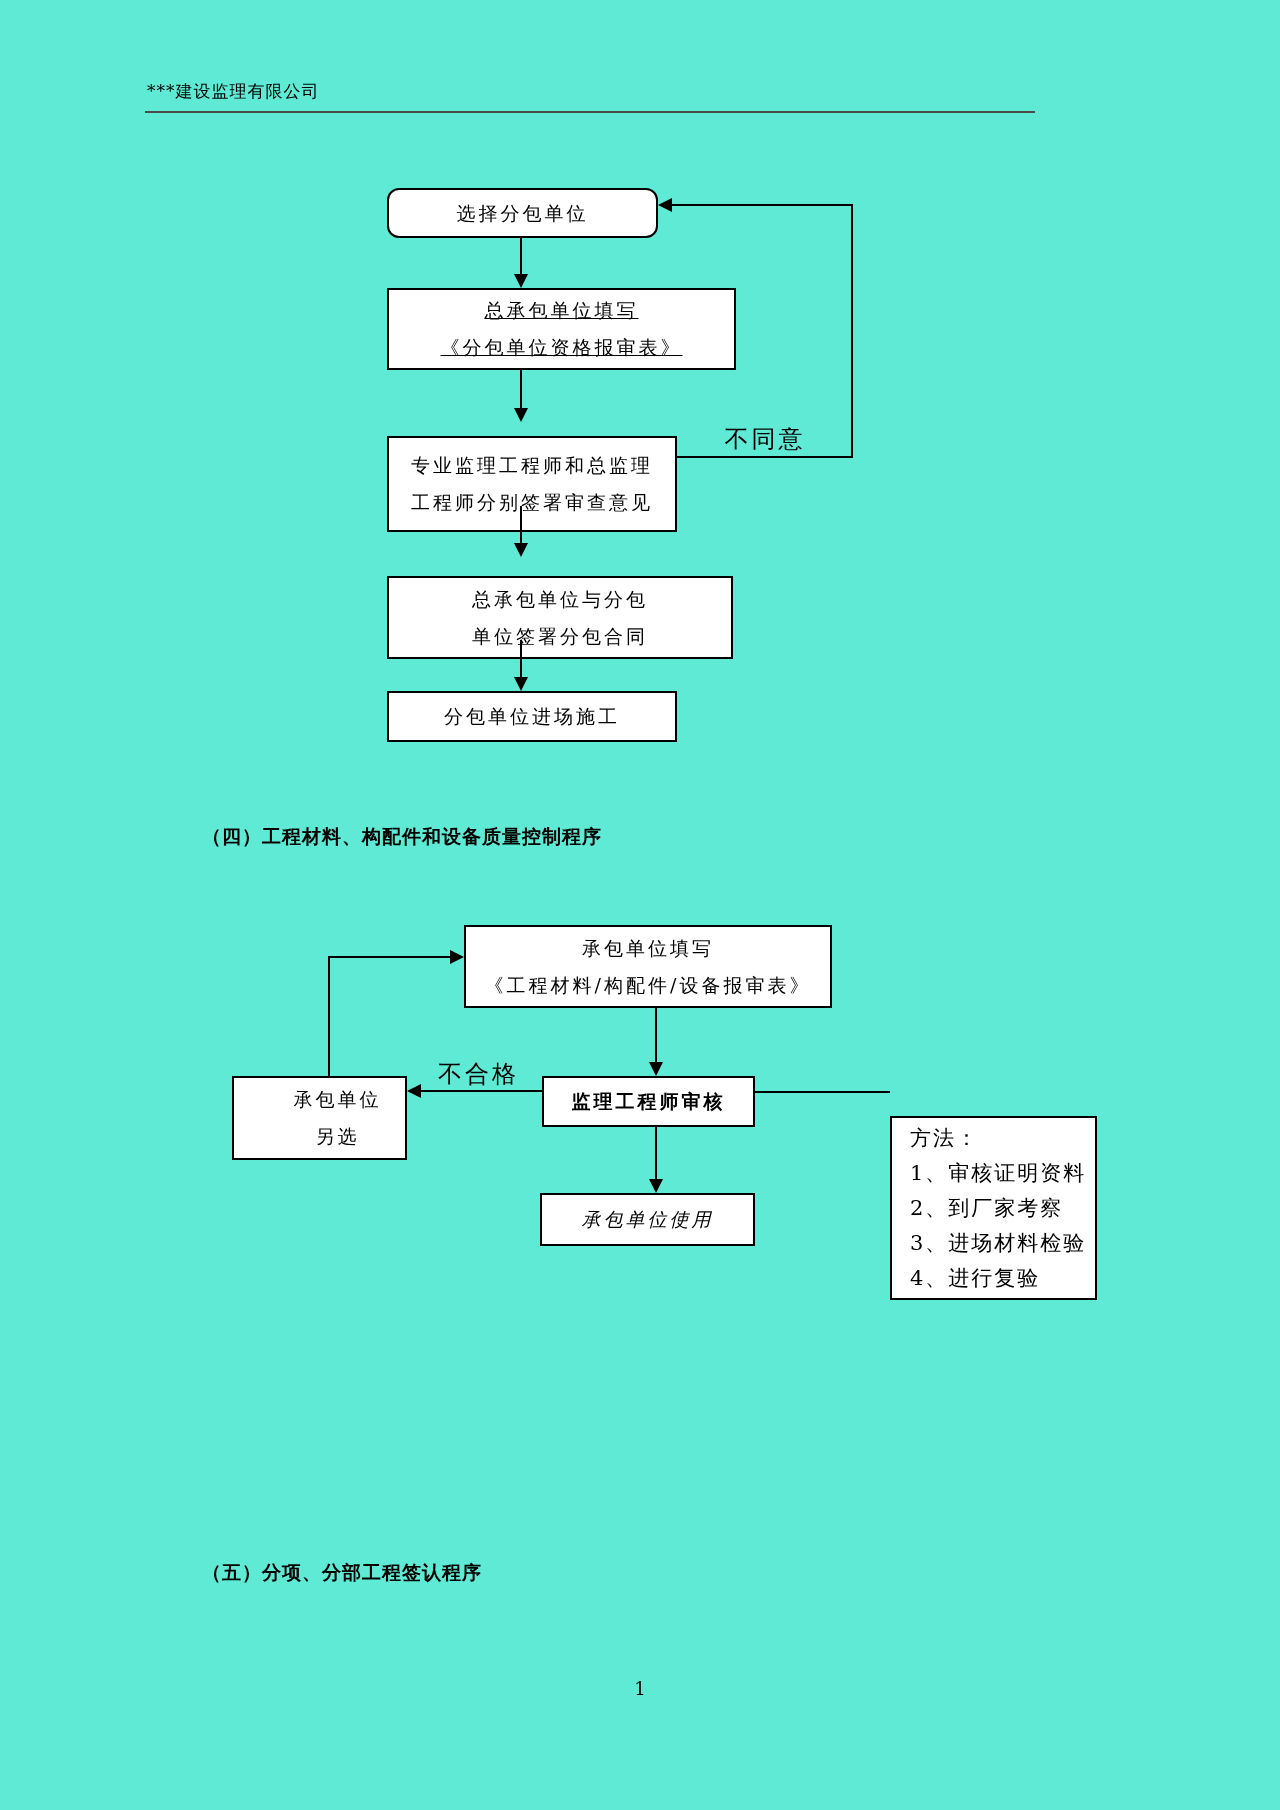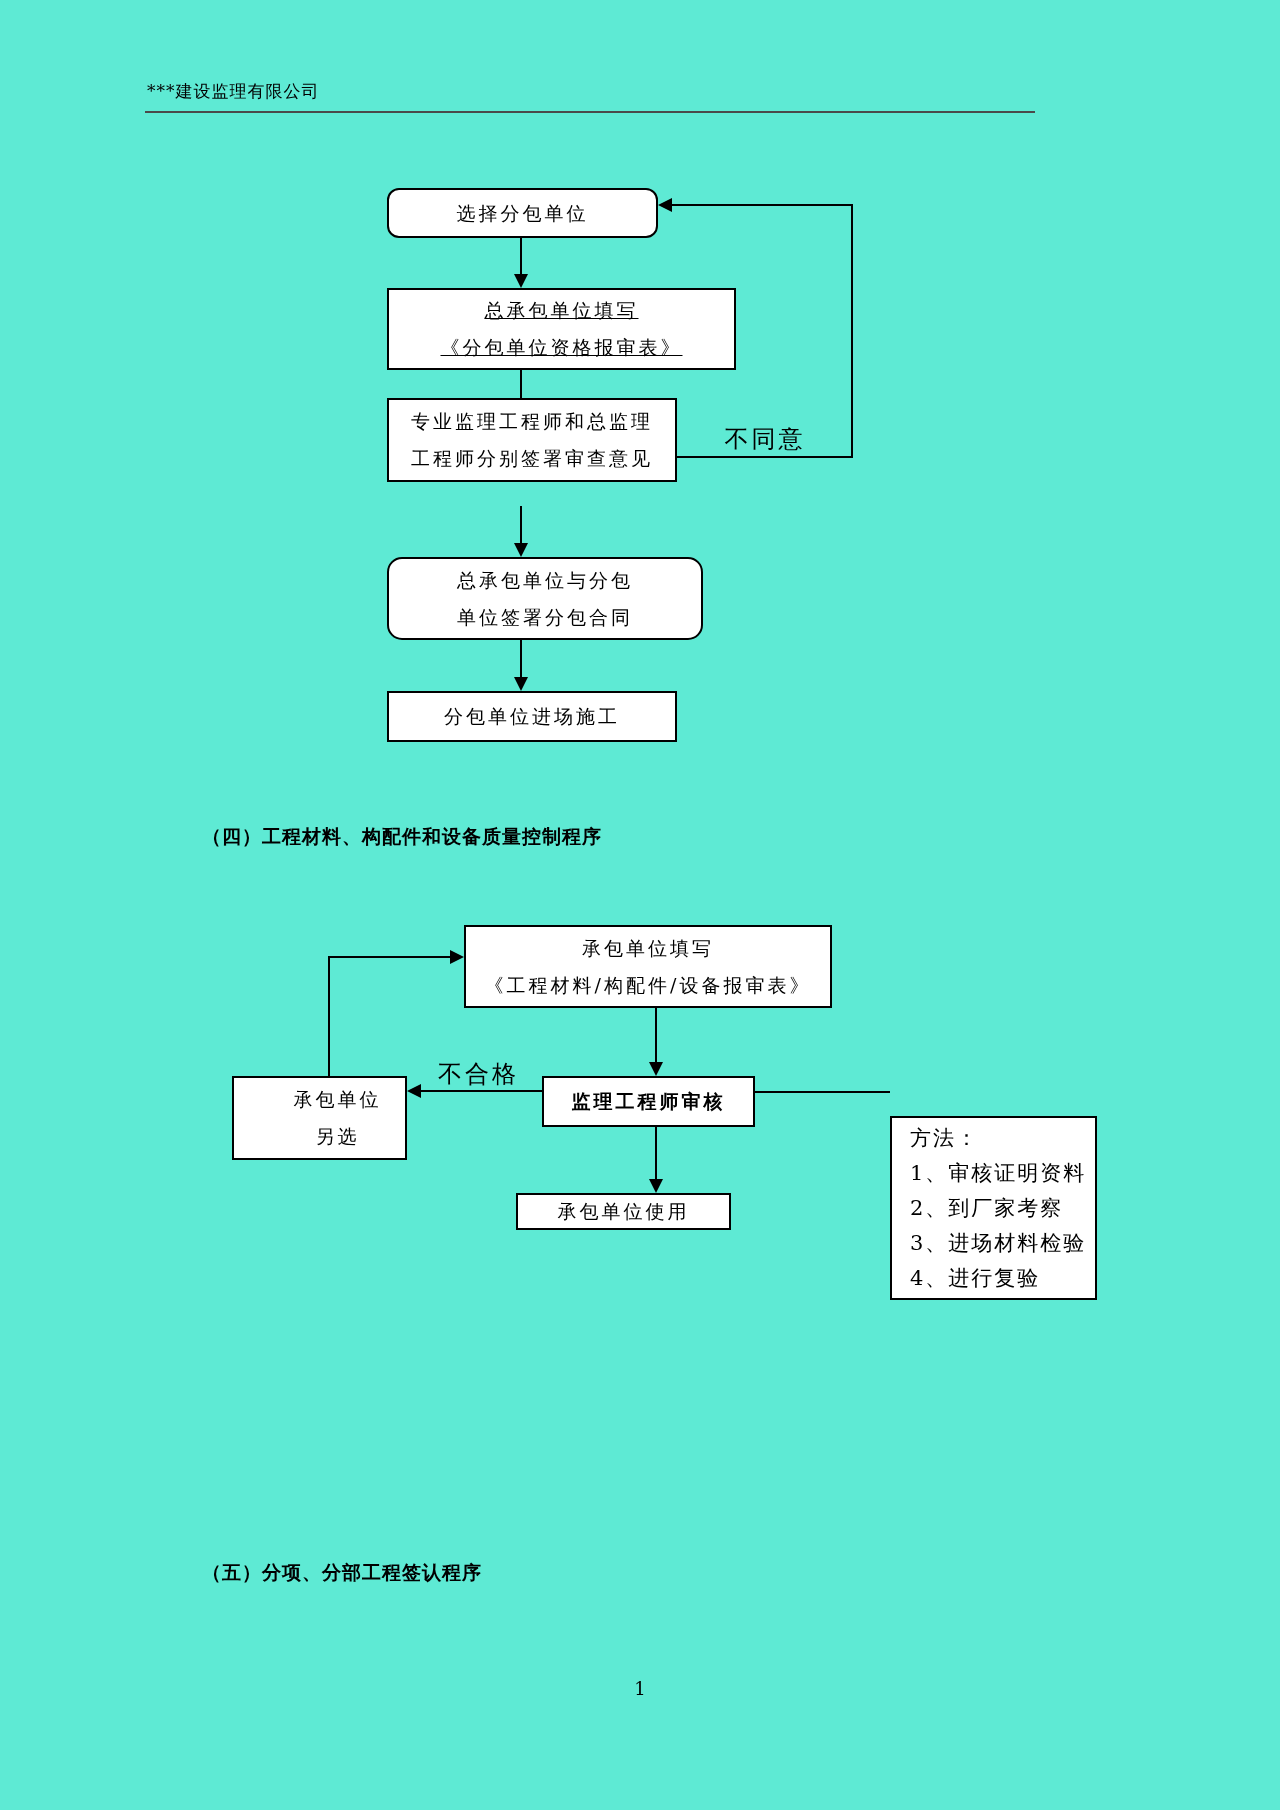--- a/index.html
+++ b/index.html
@@ -68,29 +68,29 @@
   <div class="ah ah-down" style="left:514px; top:274px;"></div>
 
   <div class="box" style="left:387px; top:288px; width:349px; height:82px;text-decoration:underline;">
     <span class="bline">总承包单位填写</span>
     <span class="bline">《分包单位资格报审表》</span>
   </div>
 
   <div class="vline" style="left:520px; top:370px; height:38px;"></div>
   <div class="ah ah-down" style="left:514px; top:408px;"></div>
 
-  <div class="box" style="left:387px; top:398px; width:290px; height:84px;align-items:center;">
+  <div class="box" style="left:387px; top:436px; width:290px; height:96px;align-items:center;">
     <span class="bline">专业监理工程师和总监理</span>
     <span class="bline">工程师分别签署审查意见</span>
   </div>
 
   <div class="vline" style="left:520px; top:506px; height:37px;"></div>
   <div class="ah ah-down" style="left:514px; top:543px;"></div>
 
-  <div class="box" style="left:387px; top:557px; width:316px; height:83px;border-radius:15px;">
+  <div class="box" style="left:387px; top:576px; width:346px; height:83px;">
     <span class="bline">总承包单位与分包</span>
     <span class="bline">单位签署分包合同</span>
   </div>
 
   <div class="vline" style="left:520px; top:640px; height:37px;"></div>
   <div class="ah ah-down" style="left:514px; top:677px;"></div>
 
   <div class="box" style="left:387px; top:691px; width:290px; height:51px;">
     <span class="bline">分包单位进场施工</span>
   </div>
@@ -126,21 +126,21 @@
   <div class="box" style="left:232px; top:1076px; width:175px; height:84px;padding-left:36px;">
     <span class="bline">承包单位</span>
     <span class="bline">另选</span>
   </div>
 
   <div class="hline" style="left:755px; top:1091px; width:135px;"></div>
 
   <div class="vline" style="left:655px; top:1127px; height:52px;"></div>
   <div class="ah ah-down" style="left:649px; top:1179px;"></div>
 
-  <div class="box" style="left:516px; top:1193px; width:215px; height:37px;">
+  <div class="box" style="left:540px; top:1193px; width:215px; height:53px;font-style:italic;">
     <span class="bline">承包单位使用</span>
   </div>
 
   <div class="box left-align" style="left:890px; top:1076px; width:207px; height:184px;margin-top:40px;">
     <span class="bline">方法：</span>
     <span class="bline">1、审核证明资料</span>
     <span class="bline">2、到厂家考察</span>
     <span class="bline">3、进场材料检验</span>
     <span class="bline">4、进行复验</span>
   </div>

